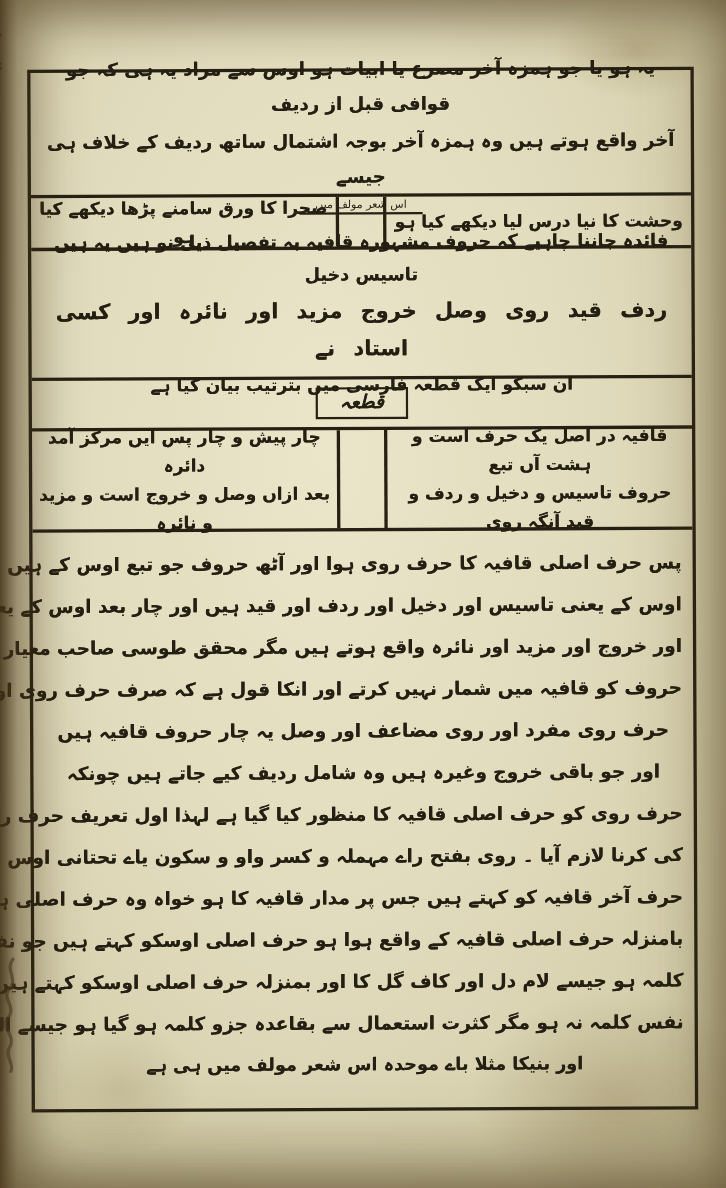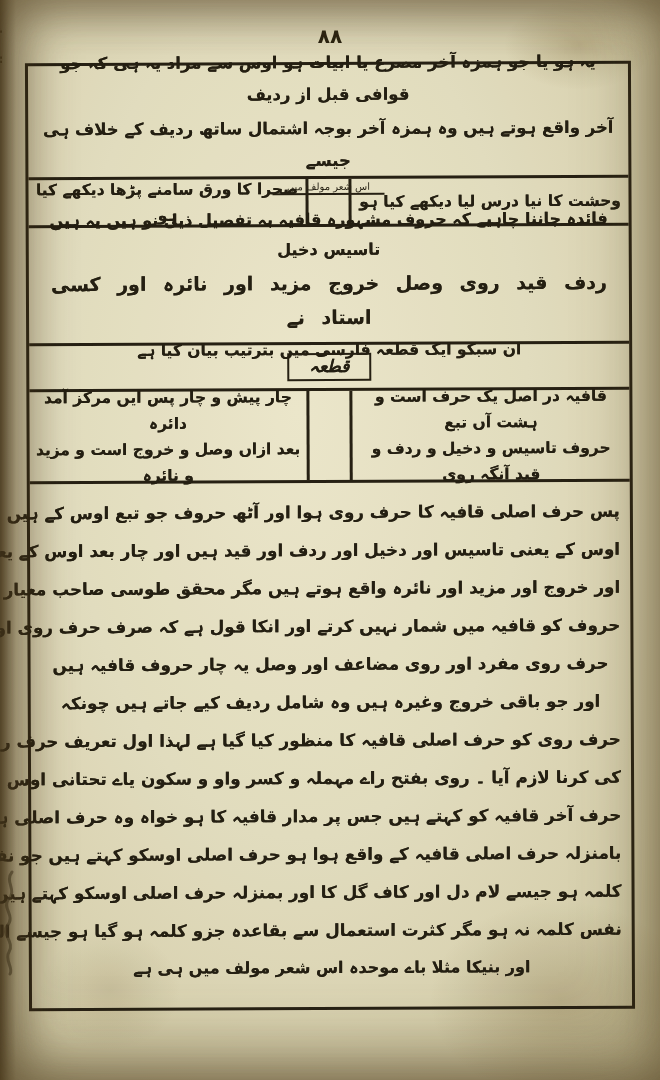--- a/index.html
+++ b/index.html
@@ -92,21 +92,20 @@
 <body>
 
 <div class="page">
 
   <div class="gutter"></div>
   <div class="stain s1"></div>
   <div class="stain s2"></div>
   <div class="stain s3"></div>
 
   <div class="spine">رسالہ قافیہ</div>
-  <div class="pagenum">۸۸</div>
 
   <div class="frame">
 
     <section class="row rowA">
       <p class="line">یہ ہو یا جو ہمزہ آخر مصرع یا ابیات ہو اوس سے مراد یہ ہی کہ جو قوافی قبل از ردیف</p>
       <p class="line">آخر واقع ہوتے ہیں وہ ہمزہ آخر بوجہ اشتمال ساتھ ردیف کے خلاف ہی جیسے</p>
       <p class="caption">اس شعر مولف میں</p>
     </section>
 
     <section class="row rowB couplet">

